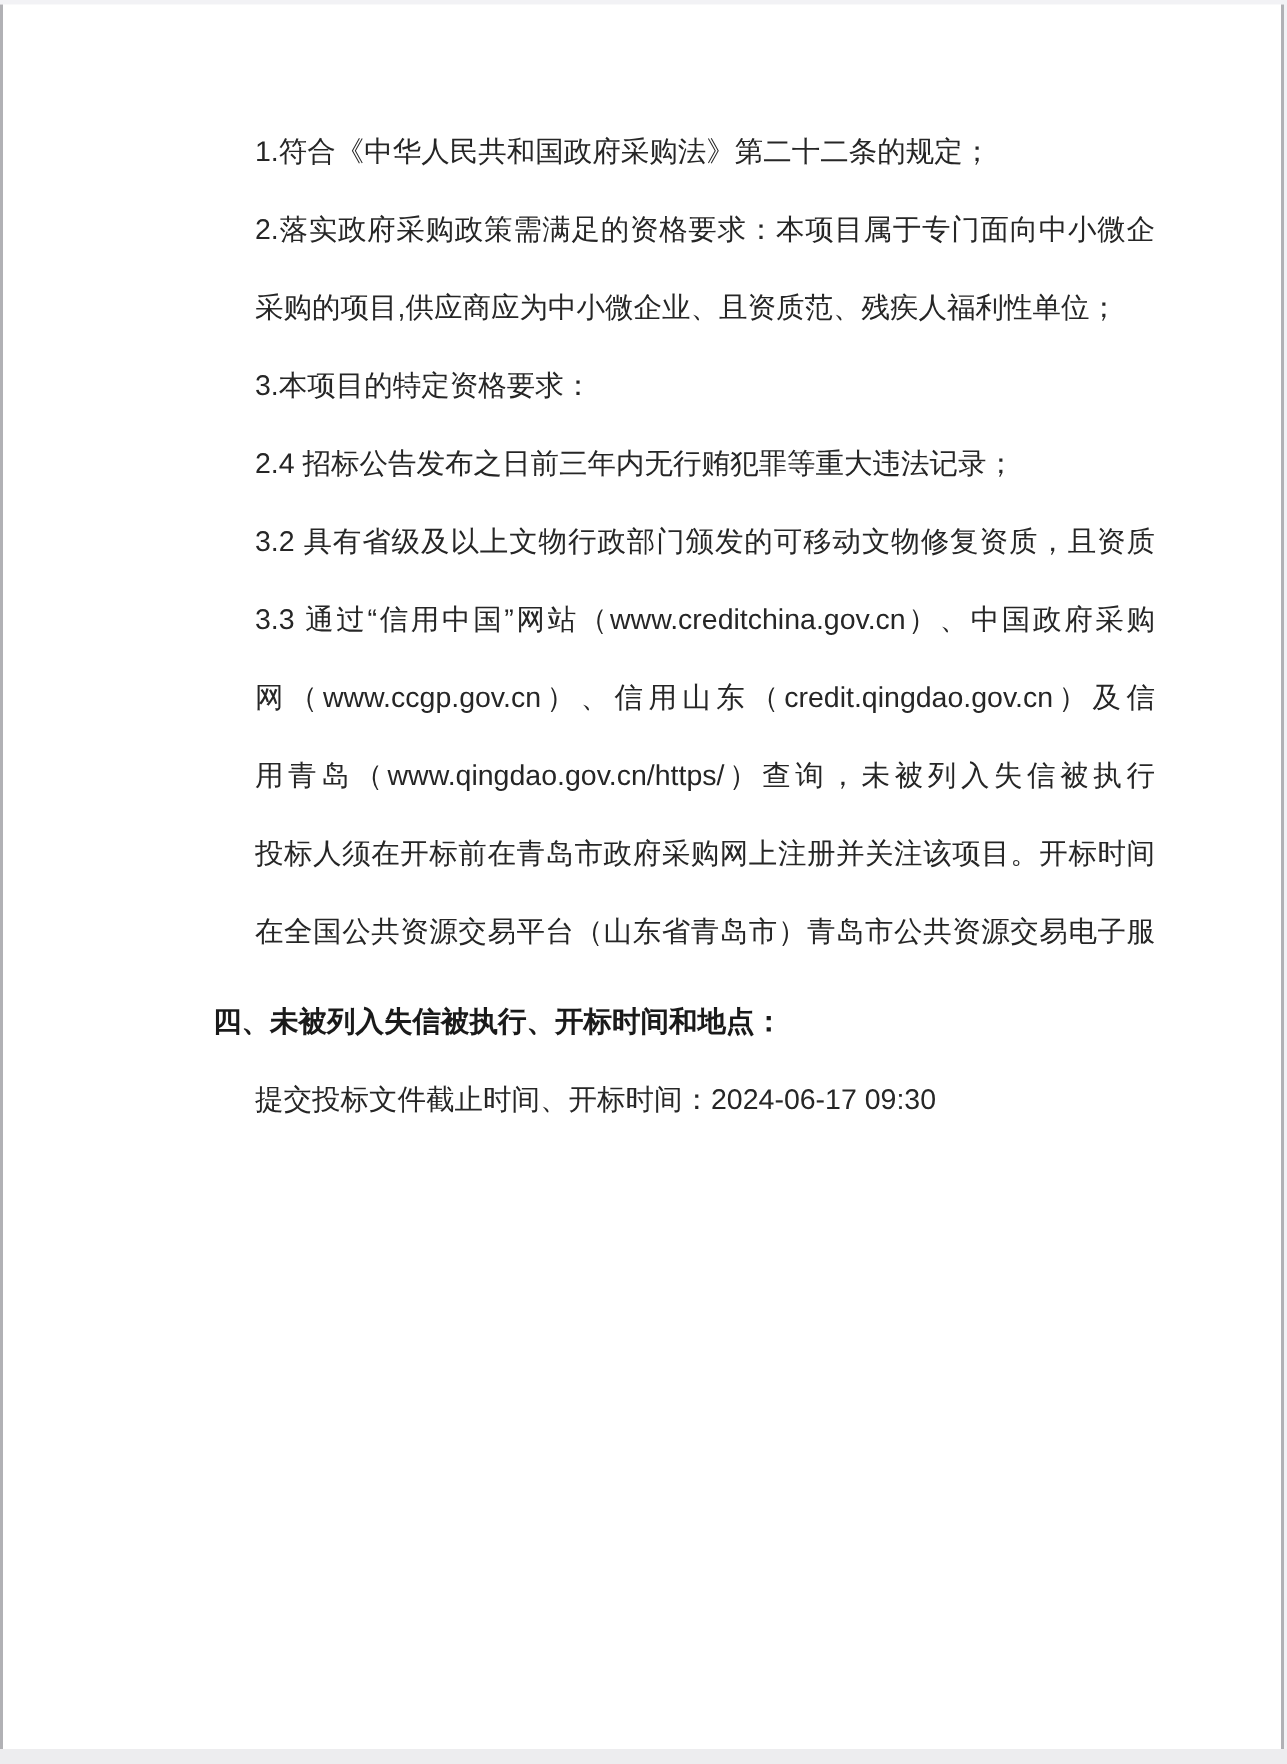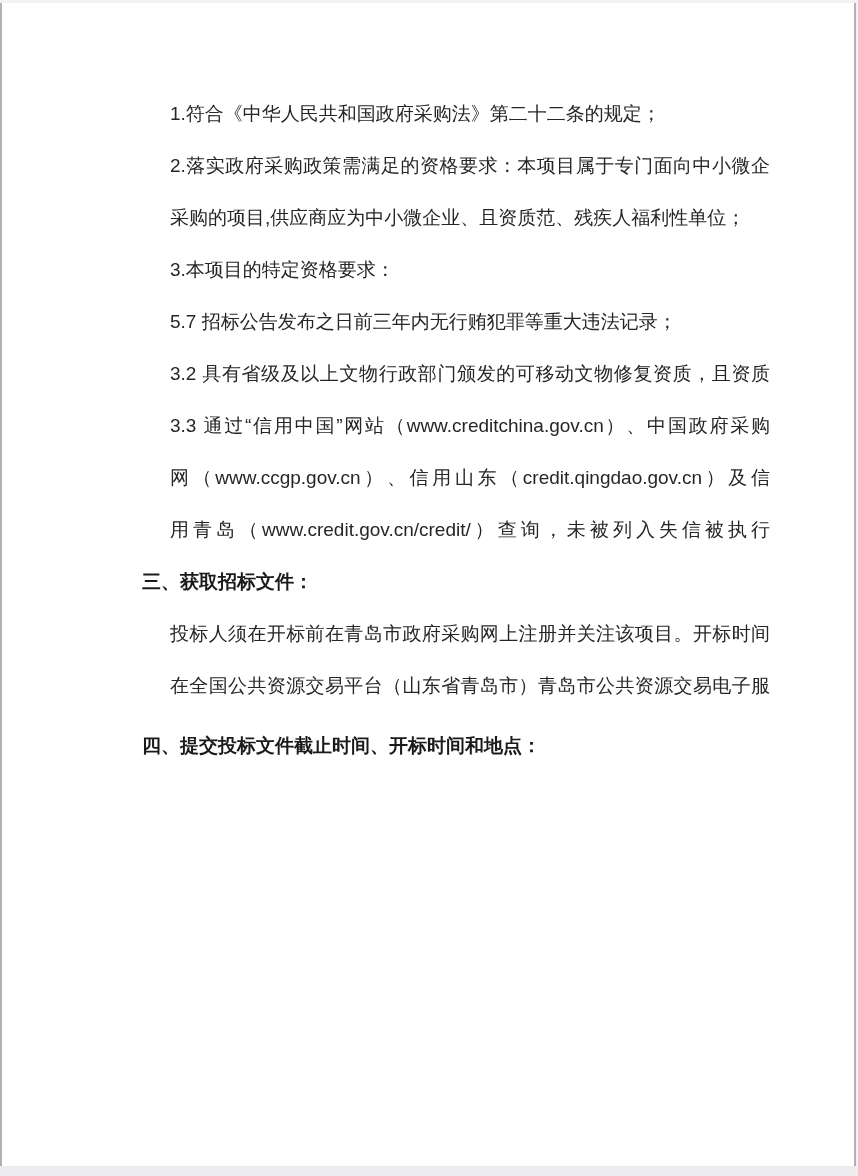--- a/index.html
+++ b/index.html
@@ -35,21 +35,20 @@
   }
   .content {
     position: absolute;
     left: 0;
     top: 0;
     width: 858px;
     box-sizing: border-box;
     padding: 76px 88px 0 142px;
     color: var(--text-color, #262626);
     font-size: 19px;
-    margin-top: 12px;
   }
   .section { margin: 0; }
   .section .line {
     line-height: 52px;
     height: 52px;
     white-space: nowrap;
     overflow: hidden;
   }
   .section .line.fill {
     text-align: justify;
@@ -75,34 +74,34 @@
         <div class="line" data-name="clause-1-line-1">1.符合《中华人民共和国政府采购法》第二十二条的规定；</div>
       </div>
       <div class="section paragraph" data-name="clause-2">
         <div class="line fill" data-name="clause-2-line-1">2.落实政府采购政策需满足的资格要求：本项目属于专门面向中小微企业</div>
         <div class="line" data-name="clause-2-line-2">采购的项目,供应商应为中小微企业、且资质范、残疾人福利性单位；</div>
       </div>
       <div class="section paragraph" data-name="clause-3">
         <div class="line" data-name="clause-3-line-1">3.本项目的特定资格要求：</div>
       </div>
       <div class="section paragraph" data-name="clause-3-1">
-        <div class="line" data-name="clause-3-1-line-1">5.7 招标公告发布之日前三年内无行贿犯罪等重大违法记录；</div>
+        <div class="line" data-name="clause-3-1-line-1">2.4 招标公告发布之日前三年内无行贿犯罪等重大违法记录；</div>
       </div>
       <div class="section paragraph" data-name="clause-3-2">
         <div class="line fill" data-name="clause-3-2-line-1">3.2 具有省级及以上文物行政部门颁发的可移动文物修复资质，且资质范</div>
       </div>
       <div class="section paragraph" data-name="clause-3-3">
         <div class="line fill" data-name="clause-3-3-line-1">3.3 通过“信用中国”网站（www.creditchina.gov.cn）、中国政府采购</div>
         <div class="line fill" data-name="clause-3-3-line-2">网（www.ccgp.gov.cn）、信用山东（credit.qingdao.gov.cn）及信</div>
-        <div class="line fill" data-name="clause-3-3-line-3">用青岛（www.credit.gov.cn/credit/）查询，未被列入失信被执行</div>
-      </div>
-      <div class="section heading" data-name="section-3-heading">
-        <div class="line" data-name="section-3-heading-line-1">三、获取招标文件：</div>
+        <div class="line fill" data-name="clause-3-3-line-3">用青岛（www.qingdao.gov.cn/https/）查询，未被列入失信被执行</div>
       </div>
       <div class="section paragraph" data-name="section-3-paragraph">
         <div class="line fill" data-name="section-3-paragraph-line-1">投标人须在开标前在青岛市政府采购网上注册并关注该项目。开标时间前</div>
         <div class="line fill" data-name="section-3-paragraph-line-2">在全国公共资源交易平台（山东省青岛市）青岛市公共资源交易电子服务</div>
       </div>
       <div class="section heading" data-name="section-4-heading">
-        <div class="line" data-name="section-4-heading-line-1">四、提交投标文件截止时间、开标时间和地点：</div>
+        <div class="line" data-name="section-4-heading-line-1">四、未被列入失信被执行、开标时间和地点：</div>
+      </div>
+      <div class="section paragraph" data-name="deadline-paragraph">
+        <div class="line" data-name="deadline-paragraph-line-1">提交投标文件截止时间、开标时间：2024-06-17 09:30</div>
       </div>
     </div>
 </div>
 
 </body></html>

